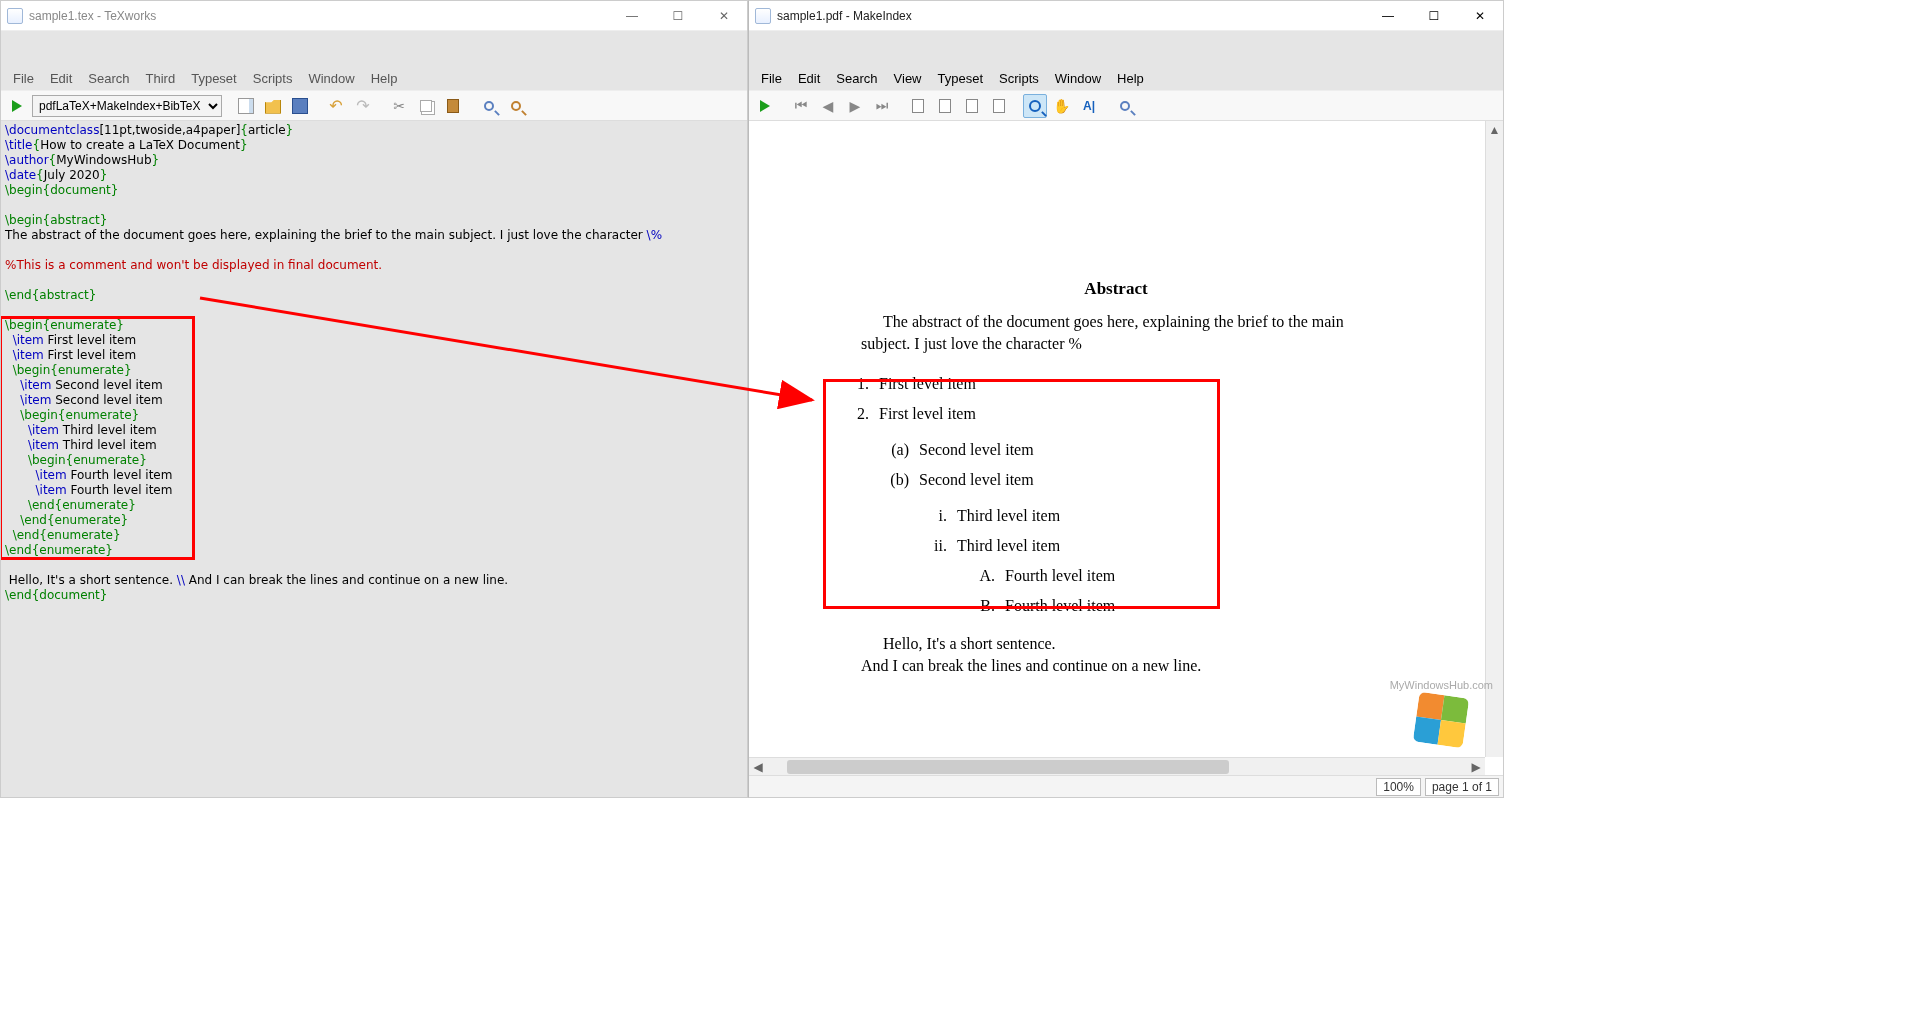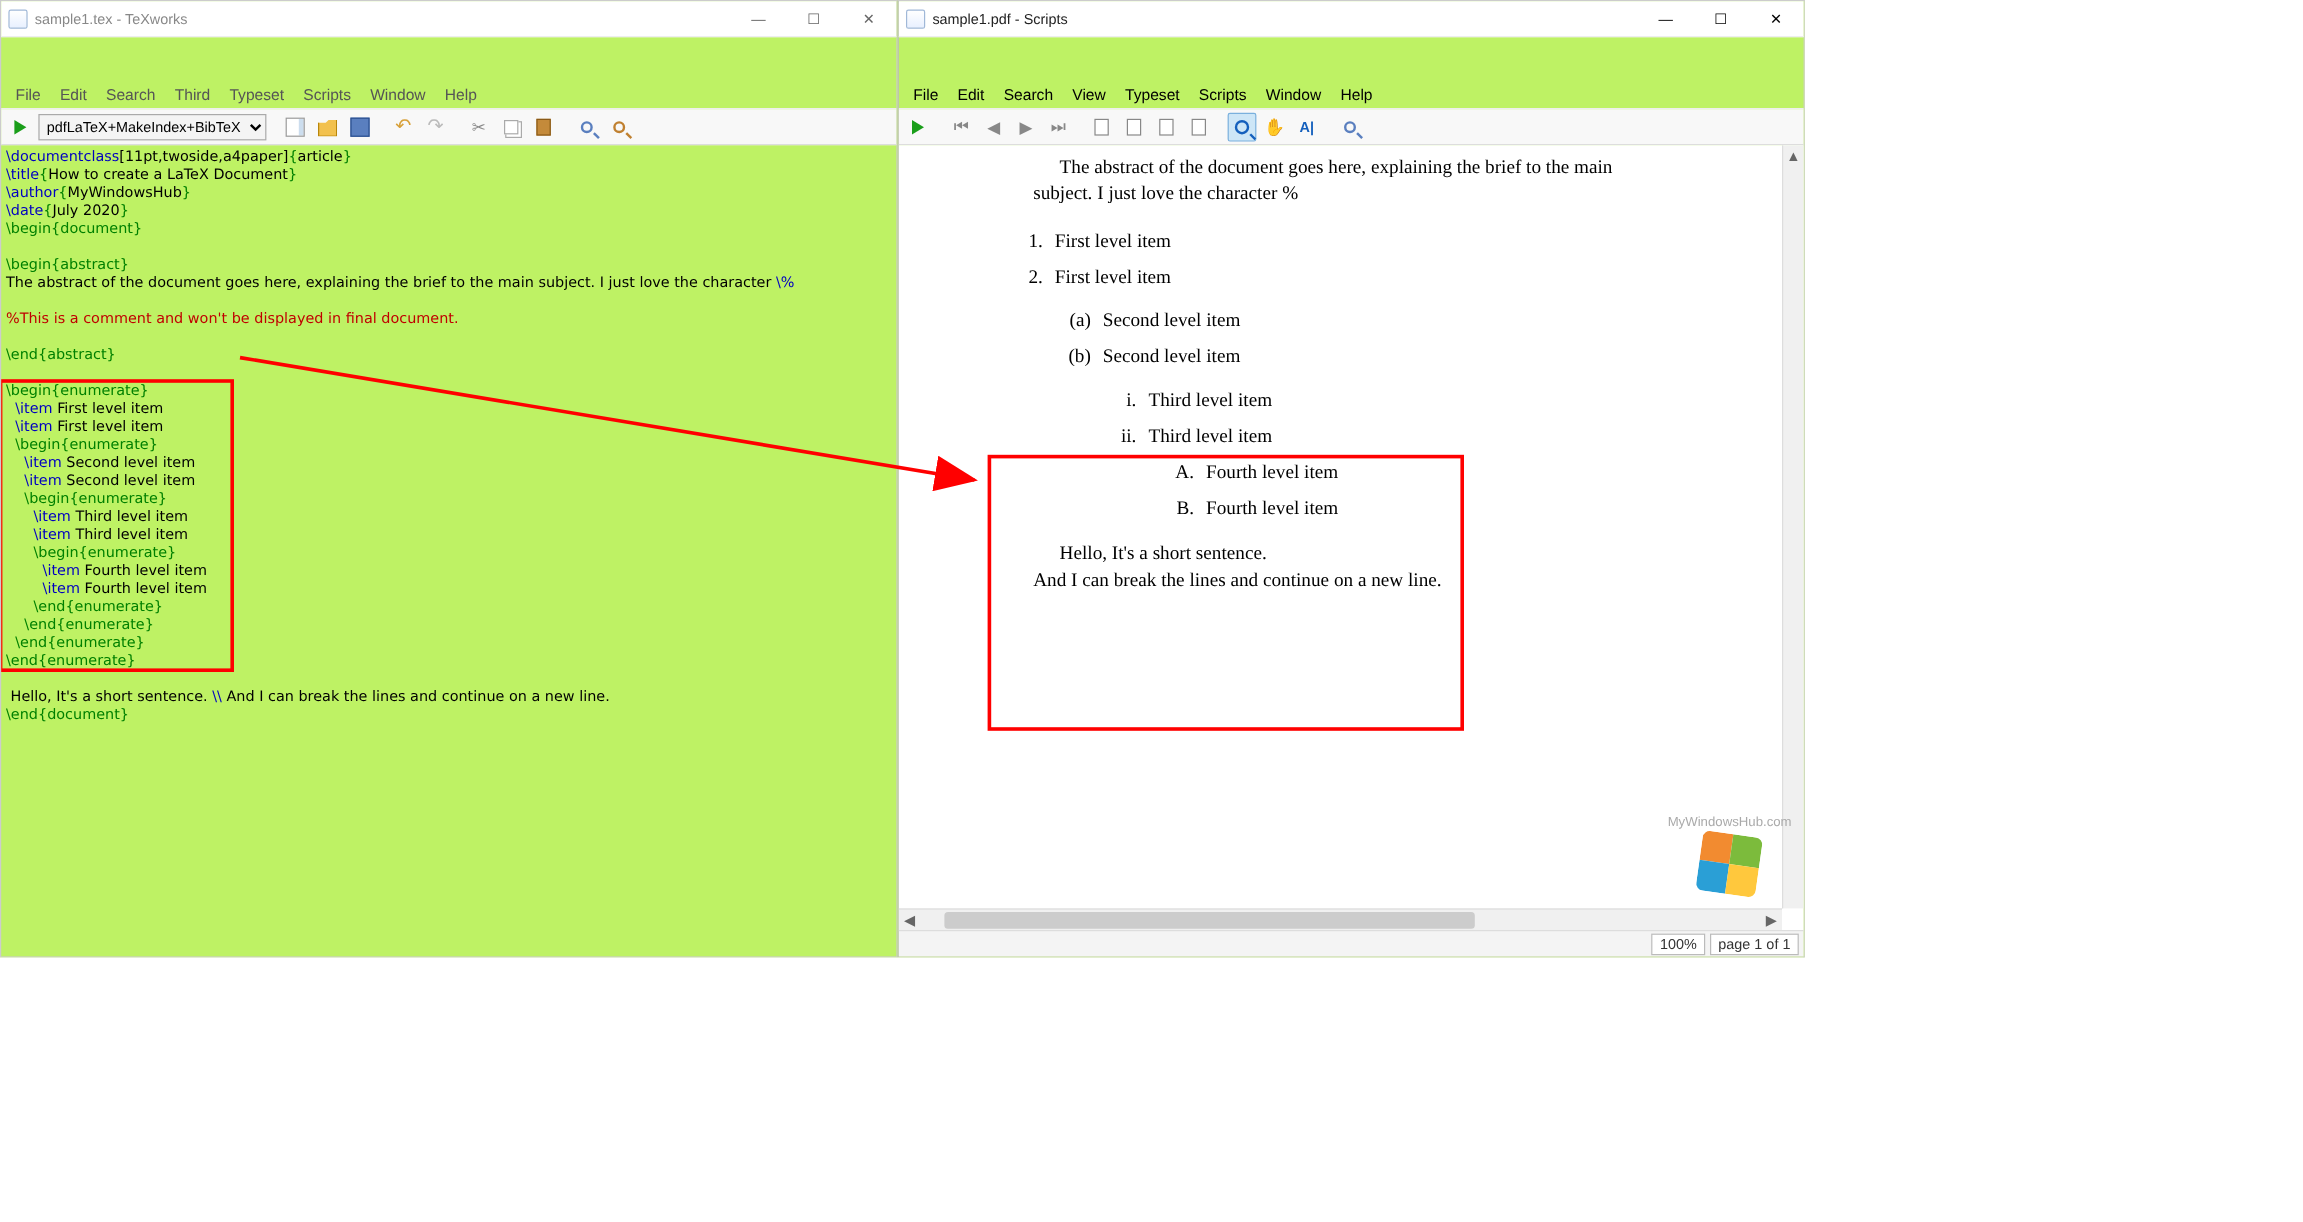--- a/index.html
+++ b/index.html
@@ -14,21 +14,21 @@
   }
   .app {
     display: flex;
     width: 100%;
     height: 100%;
   }
   .pane {
     display: flex;
     flex-direction: column;
     border: 1px solid #ccc;
-    background: #bef264;
+    background: #e5e5e5;
   }
   .pane-left { width: 748px; }
   .pane-right { flex: 1; border-left: 1px solid #bbb; }
 
   
   .titlebar {
     height: 30px;
     display: flex;
     align-items: center;
     background: #fff;
@@ -328,21 +328,21 @@
         </div>
     </div>
 
     <div class="editor" id="editor"><div class="highlight-line" style="top:422px"></div><div><span class="tok-cmd">\documentclass</span><span class="tok-text">[11pt,twoside,a4paper]</span><span class="tok-brace">{</span><span class="tok-text">article</span><span class="tok-brace">}</span></div><div><span class="tok-cmd">\title</span><span class="tok-brace">{</span><span class="tok-text">How to create a LaTeX Document</span><span class="tok-brace">}</span></div><div><span class="tok-cmd">\author</span><span class="tok-brace">{</span><span class="tok-text">MyWindowsHub</span><span class="tok-brace">}</span></div><div><span class="tok-cmd">\date</span><span class="tok-brace">{</span><span class="tok-text">July 2020</span><span class="tok-brace">}</span></div><div><span class="tok-env">\begin{document}</span></div><div>&nbsp;</div><div><span class="tok-env">\begin{abstract}</span></div><div><span class="tok-text">The abstract of the document goes here, explaining the brief to the main subject. I just love the character </span><span class="tok-esc">\%</span></div><div>&nbsp;</div><div><span class="tok-comment">%This is a comment and won't be displayed in final document.</span></div><div>&nbsp;</div><div><span class="tok-env">\end{abstract}</span></div><div>&nbsp;</div><div><span class="tok-env">\begin{enumerate}</span></div><div><span class="tok-text">  </span><span class="tok-cmd">\item</span><span class="tok-text"> First level item</span></div><div><span class="tok-text">  </span><span class="tok-cmd">\item</span><span class="tok-text"> First level item</span></div><div><span class="tok-text">  </span><span class="tok-env">\begin{enumerate}</span></div><div><span class="tok-text">    </span><span class="tok-cmd">\item</span><span class="tok-text"> Second level item</span></div><div><span class="tok-text">    </span><span class="tok-cmd">\item</span><span class="tok-text"> Second level item</span></div><div><span class="tok-text">    </span><span class="tok-env">\begin{enumerate}</span></div><div><span class="tok-text">      </span><span class="tok-cmd">\item</span><span class="tok-text"> Third level item</span></div><div><span class="tok-text">      </span><span class="tok-cmd">\item</span><span class="tok-text"> Third level item</span></div><div><span class="tok-text">      </span><span class="tok-env">\begin{enumerate}</span></div><div><span class="tok-text">        </span><span class="tok-cmd">\item</span><span class="tok-text"> Fourth level item</span></div><div><span class="tok-text">        </span><span class="tok-cmd">\item</span><span class="tok-text"> Fourth level item</span></div><div><span class="tok-text">      </span><span class="tok-env">\end{enumerate}</span></div><div><span class="tok-text">    </span><span class="tok-env">\end{enumerate}</span></div><div><span class="tok-text">  </span><span class="tok-env">\end{enumerate}</span></div><div><span class="tok-env">\end{enumerate}</span></div><div>&nbsp;</div><div><span class="tok-text"> Hello, It's a short sentence. </span><span class="tok-esc">\\</span><span class="tok-text"> And I can break the lines and continue on a new line.</span></div><div><span class="tok-env">\end{document}</span></div><div class="red-box-editor" style="left:-2px; top:195px; width:196px; height:244px;"></div></div>
 
   </div>
 
   <div class="pane pane-right">
     <div class="titlebar">
       <span class="title-icon"></span>
-      <span class="title-text">sample1.pdf - Scripts</span>
+      <span class="title-text">sample1.pdf - MakeIndex</span>
       <span class="title-spacer"></span>
       <div class="win-btn">—</div>
       <div class="win-btn">☐</div>
       <div class="win-btn">✕</div>
     </div>
     <div class="menubar">
       <span class="menu-item">File</span>
       <span class="menu-item">Edit</span>
       <span class="menu-item">Search</span>
       <span class="menu-item">View</span>
@@ -392,20 +392,21 @@
           <span class="ico-textsel">A|</span>
         </div>
       <div class="tb-sep"></div>
       <div class="tb-btn">
           <span class="ico ico-find"></span>
         </div>
     </div>
 
     <div class="pdf-area">
       <div class="pdf-page">
+        <h3>Abstract</h3>
         <p class="abs-text">The abstract of the document goes here, explaining the brief to the main subject. I just love the character %</p>
 
         <div class="enum">
           <div class="enum-li">
               <span class="lbl">1.</span>
               <span>First level item</span>
             </div>
           <div class="enum-li" style="margin-bottom:6px">
               <span class="lbl">2.</span>
               <span>First level item</span>

